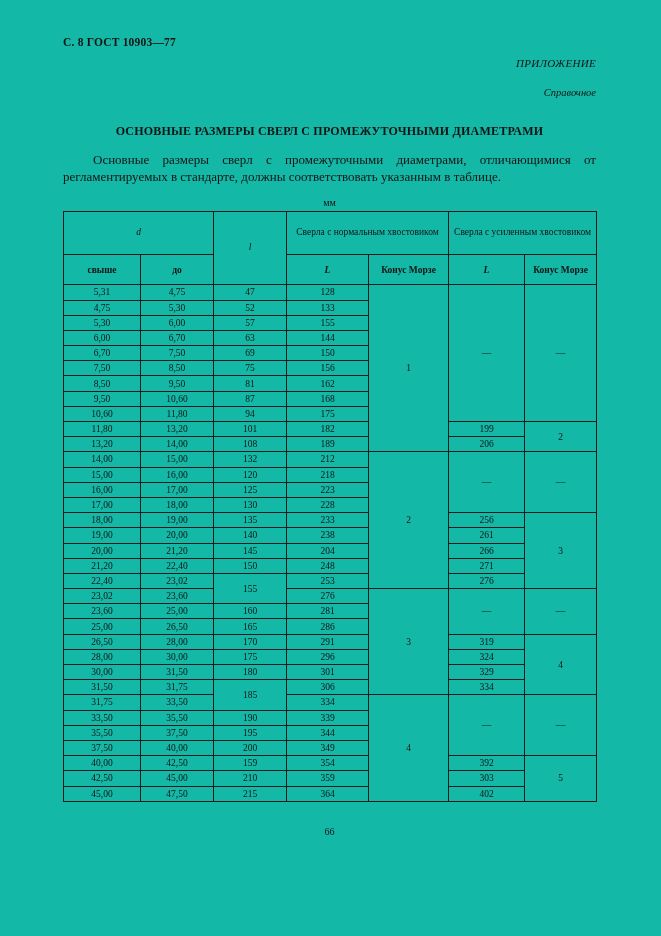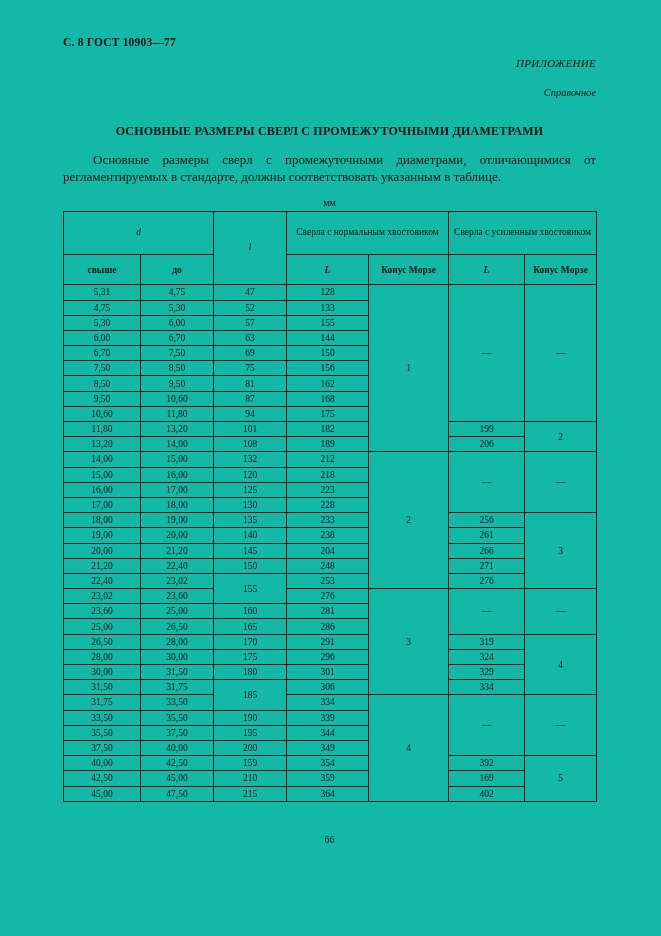--- a/index.html
+++ b/index.html
@@ -23,21 +23,21 @@
   }
   table.dims td, table.dims th {
     border: 1px solid #1a1a1a; font-size: 9.5px; font-weight: normal;
     text-align: center; vertical-align: middle; padding: 0 2px;
     overflow: hidden;
   }
   table.dims thead tr.h1 th { height: 42px; line-height: 1.25; }
   table.dims thead tr.h2 th { height: 29px; font-weight: bold; }
   table.dims tbody td { height: 14.2px; line-height: 12px; }
   .it { font-style: italic; }
-  .footer { text-align: center; font-size: 10px; margin-top: 32px; }
+  .footer { text-align: center; font-size: 10px; margin-top: 24px; }
 </style>
 </head>
 <body>
 
 <div class="page">
 
   <div class="doc-ref">С. 8 ГОСТ 10903—77</div>
 
   <div class="annex">
     <div class="annex-inner">
@@ -295,21 +295,21 @@
           <td>159</td>
           <td>354</td>
           <td>392</td>
           <td rowspan="3">5</td>
         </tr>
         <tr>
           <td>42,50</td>
           <td>45,00</td>
           <td>210</td>
           <td>359</td>
-          <td>169</td>
+          <td>303</td>
         </tr>
         <tr>
           <td>45,00</td>
           <td>47,50</td>
           <td>215</td>
           <td>364</td>
           <td>402</td>
         </tr>
       </tbody>
   </table>

